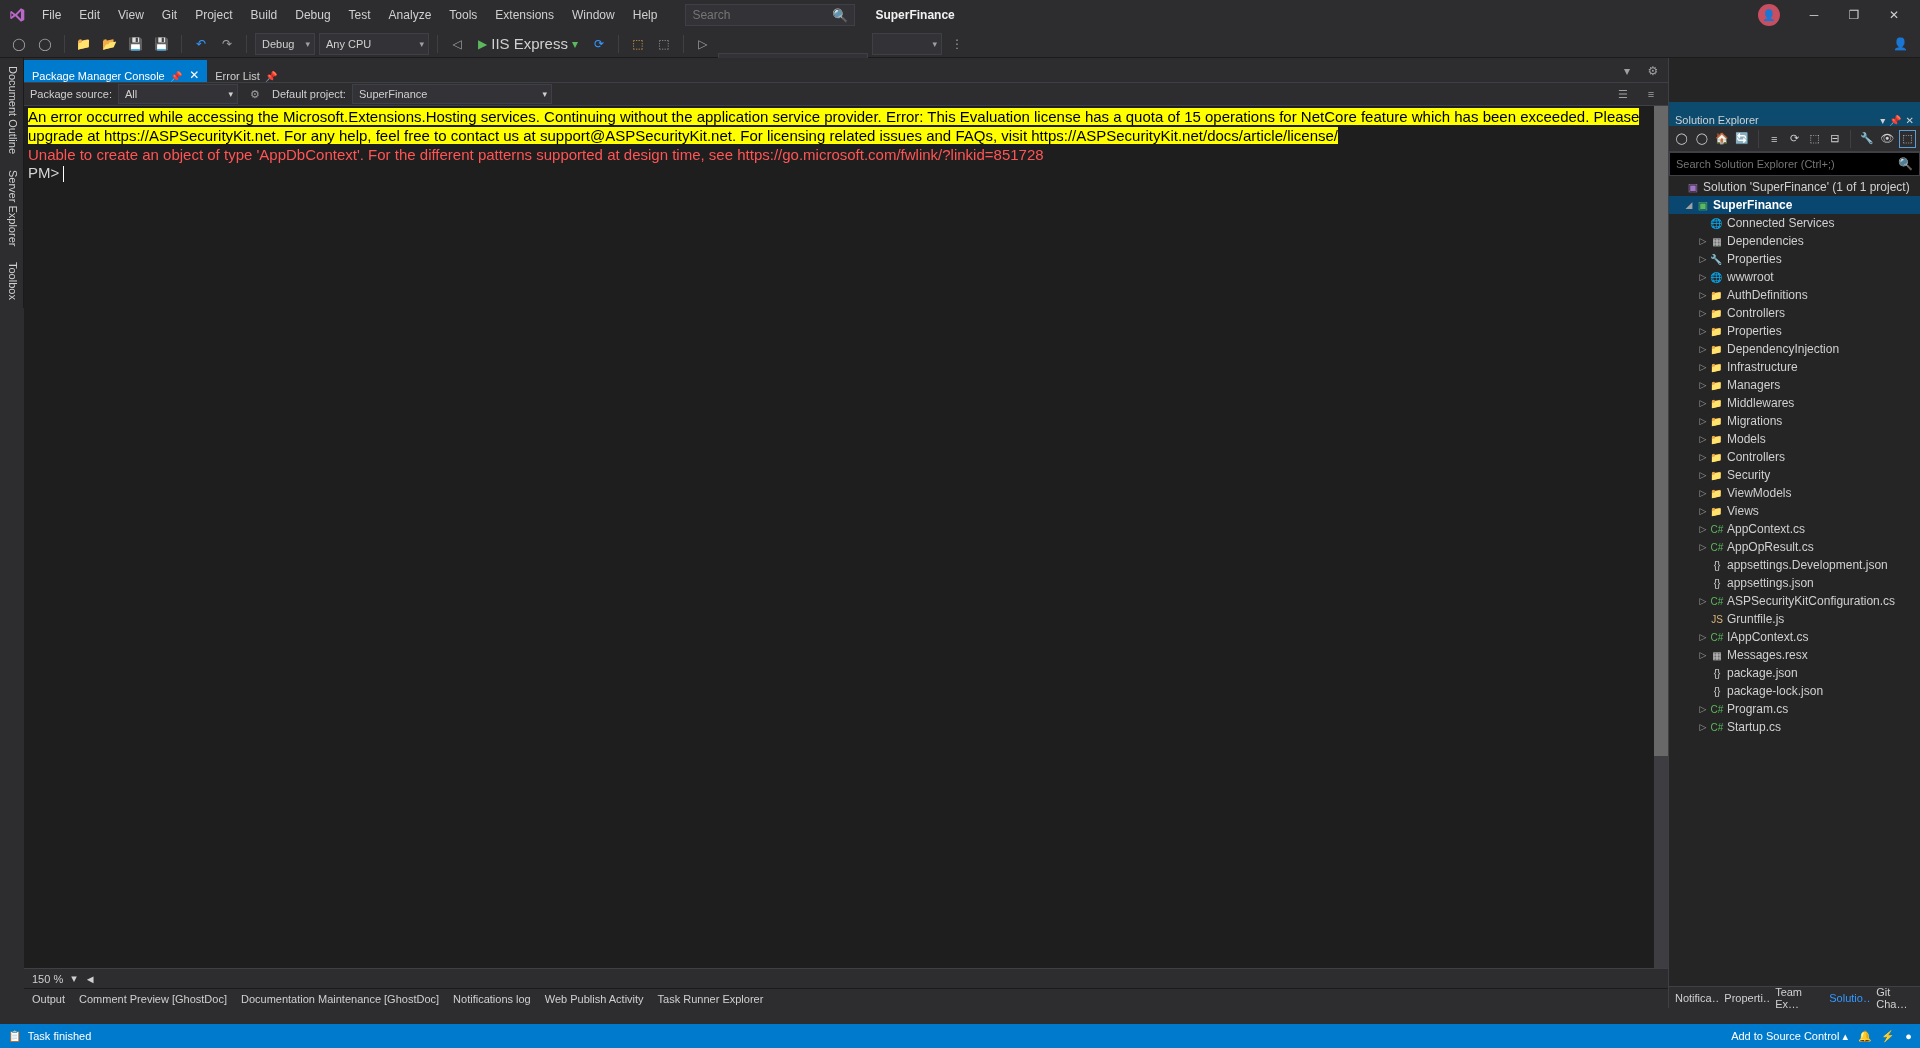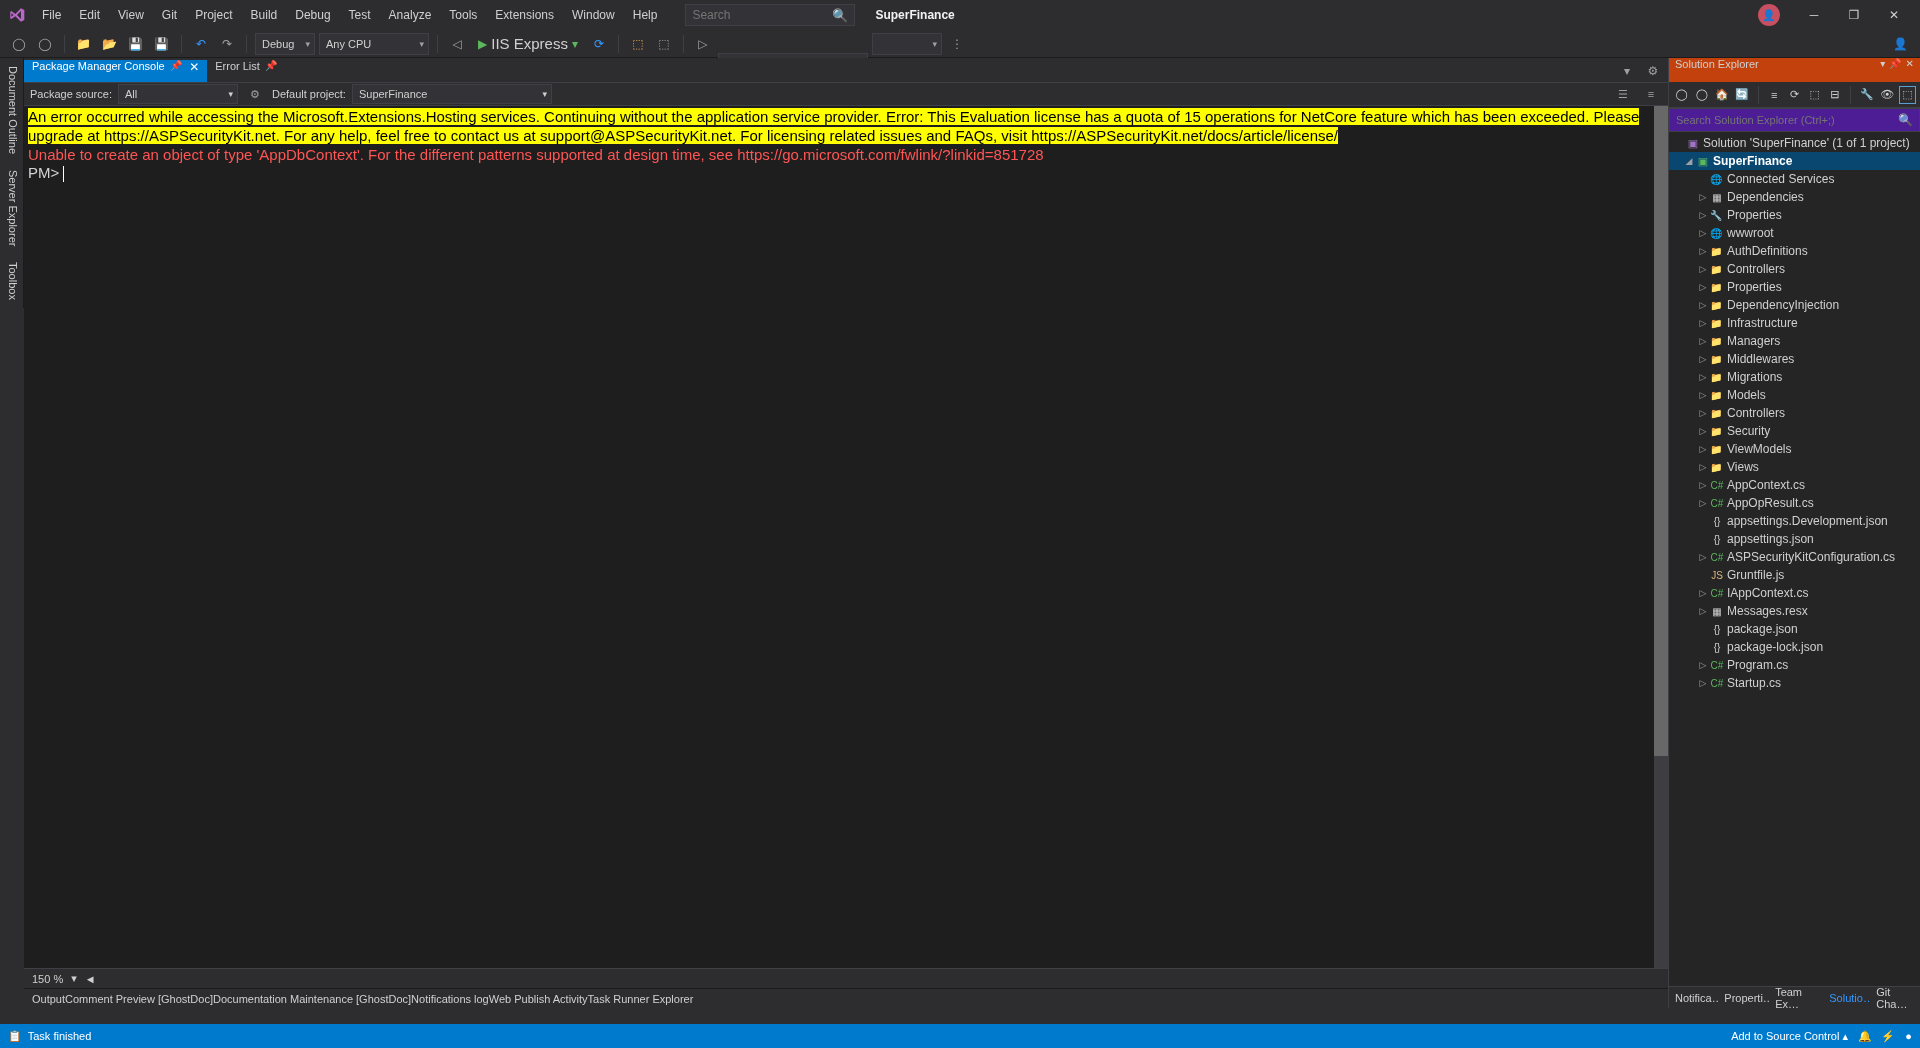--- a/index.html
+++ b/index.html
@@ -34,21 +34,21 @@
 
 
 .left-rail { position:absolute; left:0; top:58px; width:24px; background:#2d2d30; display:flex; flex-direction:column; }
 .rail-tab { writing-mode: vertical-rl; text-orientation: mixed; padding:8px 4px; color:#d0d0d0; font-size:11px; border-right:1px solid #1b1b1c; cursor:pointer; white-space:nowrap; }
 
 
 .main { position:absolute; left:24px; top:58px; right:252px; bottom:40px; display:flex; flex-direction:column; }
 
 
 .doc-tabs { height:24px; background:#2d2d30; display:flex; align-items:flex-end; }
-.doc-tab { height:22px; padding:0 8px; display:flex; align-items:flex-start; gap:6px; font-size:11px; color:#d0d0d0; background:#2d2d30; }
+.doc-tab { height:22px; padding:0 8px; display:flex; align-items:flex-end; gap:6px; font-size:11px; color:#d0d0d0; background:#2d2d30; }
 .doc-tab.active { background:#007acc; color:#fff; }
 .doc-tab .pin { font-size:10px; }
 .doc-tab .close { font-size:12px; cursor:pointer; }
 .doc-tabs-right { margin-left:auto; display:flex; gap:4px; padding-right:4px; align-items:center; }
 
 
 .pmc-toolbar { height:24px; background:#2d2d30; border-top:1px solid #3f3f46; border-bottom:1px solid #3f3f46; display:flex; align-items:center; padding:0 6px; gap:6px; font-size:11px; color:#d0d0d0; }
 .pmc-label { color:#d0d0d0; }
 .pmc-select { background:#333337; border:1px solid #3f3f46; height:20px; padding:0 18px 0 6px; display:flex;align-items:center; min-width:120px; position:relative; }
 .pmc-select::after { content:"▾"; position:absolute; right:4px; font-size:9px; }
@@ -59,31 +59,31 @@
 .console { flex:1; background:#1e1e1e; font-family:Consolas,monospace; font-size:15px; line-height:1.25; padding:2px 4px; overflow:auto; color:#d4d4d4; position:relative; }
 .console .prompt { color:#d4d4d4; }
 .console .warn { background:#ffff00; color:#000; }
 .console .err { color:#ff5555; }
 .cursor { display:inline-block; width:1px; height:16px; background:#fff; vertical-align:middle; }
 
 
 .zoom-bar { height:20px; background:#2d2d30; border-top:1px solid #3f3f46; display:flex; align-items:center; padding:0 8px; font-size:11px; color:#d0d0d0; gap:8px; }
 
 
-.bottom-tabs { height:20px; background:#2d2d30; border-top:1px solid #1b1b1c; display:flex; align-items:center; padding:4px 8px; font-size:11px; color:#d0d0d0; }
+.bottom-tabs { height:20px; background:#2d2d30; border-top:1px solid #1b1b1c; display:flex; align-items:center; padding:4px 8px; gap:14px; font-size:11px; color:#d0d0d0; }
 .bottom-tabs .btab { cursor:pointer; }
 
 
 .sidebar { position:absolute; right:0; top:58px; width:252px; bottom:40px; background:#252526; border-left:1px solid #3f3f46; display:flex; flex-direction:column; }
-.sidebar-title { height:24px; background:#c2410c; color:#d0d0d0; display:flex; align-items:flex-start; padding:0 6px; font-size:11px; }
+.sidebar-title { height:24px; background:#0c4a6e; color:#d0d0d0; display:flex; align-items:flex-end; padding:0 6px; font-size:11px;margin-top:44px; }
 .sidebar-title .right-icons { margin-left:auto; display:flex; gap:4px; font-size:10px; }
 .sidebar-toolbar { height:26px; background:#2d2d30; border-bottom:1px solid #3f3f46; display:flex; align-items:center; padding:0 4px; gap:3px; }
 .sb-btn { width:18px; height:18px; display:flex;align-items:center;justify-content:center; color:#d0d0d0; font-size:11px; }
 .sb-btn.boxed { border:1px solid #5a9fd4; }
-.sidebar-search { height:24px; background:#4c1d95; border:1px solid #3f3f46; margin:0; display:flex; align-items:center; padding:0 6px; }
+.sidebar-search { height:24px; background:#000000; border:1px solid #3f3f46; margin:0; display:flex; align-items:center; padding:0 6px; }
 .sidebar-search input { background:transparent; border:none; outline:none; color:#888; width:100%; font-size:11px; }
 .tree { flex:1; overflow:auto; padding:2px 0; font-size:12px; }
 .tree-row { display:flex; align-items:center; height:18px; padding-left:4px; color:#d0d0d0; white-space:nowrap; }
 .tree-row.selected { background:#094771; color:#fff; }
 .tree-arrow { width:12px; font-size:9px; color:#a0a0a0; text-align:center; }
 .tree-icon { width:16px; text-align:center; font-size:11px; margin-right:2px; }
 .tree-label { }
 .bold { font-weight:bold; }
 .ic-sln { color:#a074c4; }
 .ic-proj { color:#5cb85c; }

